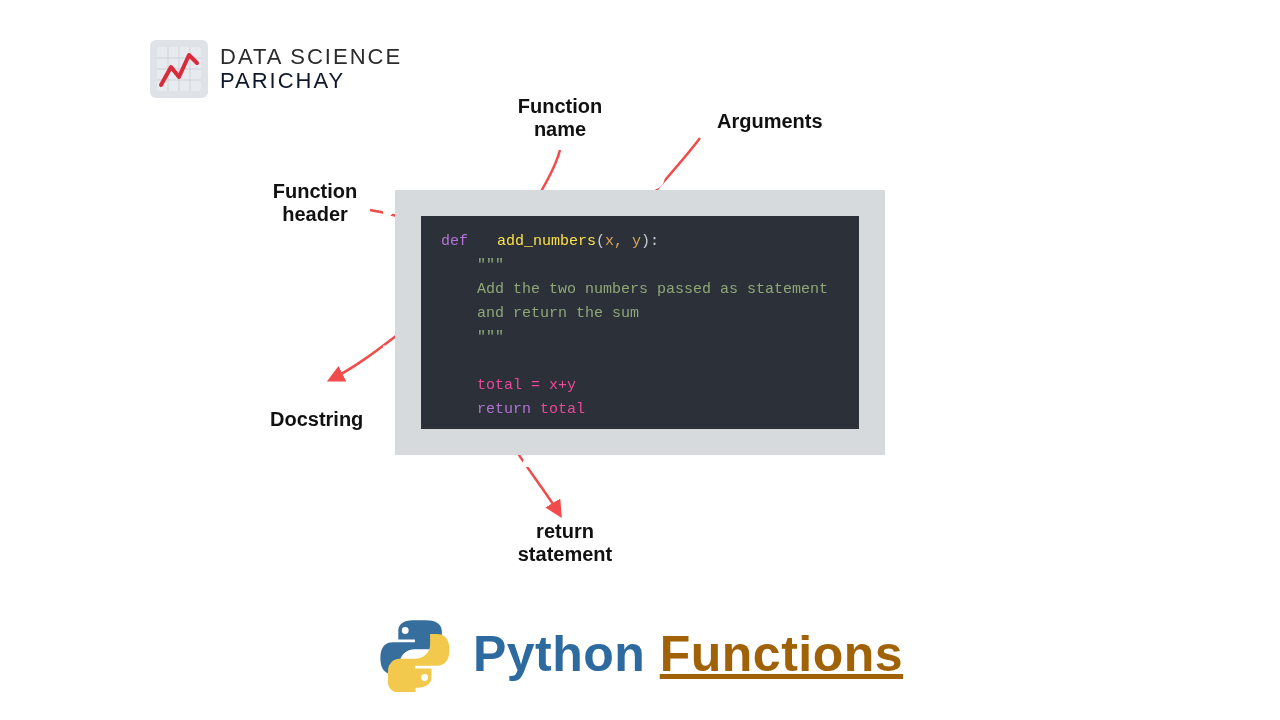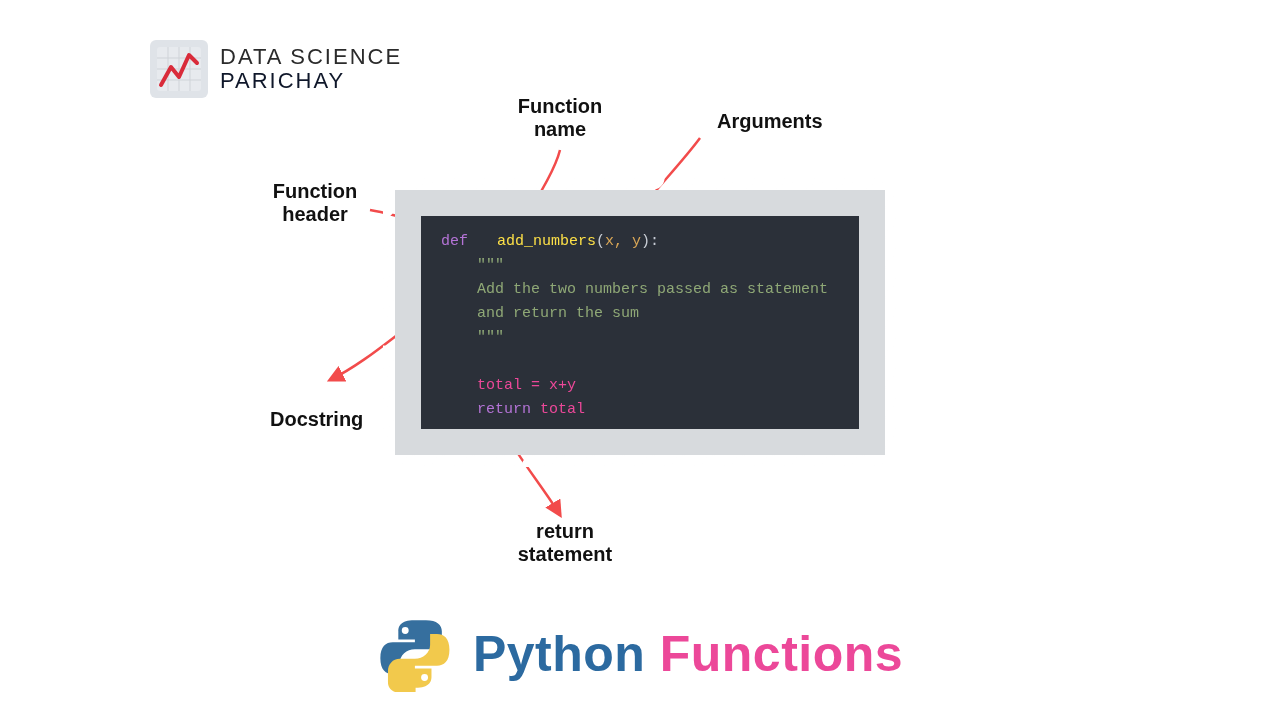--- a/index.html
+++ b/index.html
@@ -138,21 +138,21 @@
     align-items: center;
     gap: 20px;
   }
   .py-logo { width: 76px; height: 76px; }
   .title-text {
     font-size: 50px;
     font-weight: 800;
     letter-spacing: 0.5px;
   }
   .title-text .py { color: #2c6aa0; }
-  .title-text .fn { color: #ec4899; }
+  .title-text .fn { color: #a16207; text-decoration: underline; }
 </style>
 </head>
 <body>
 
 <div class="logo">
   <div class="logo-mark">
     <svg viewBox="0 0 48 48" width="48" height="48">
       <rect x="2" y="2" width="44" height="44" fill="#e7eaee" rx="3"></rect>
       <g stroke="#cfd3d8" stroke-width="1">
         <line x1="2" y1="13" x2="46" y2="13"></line>

